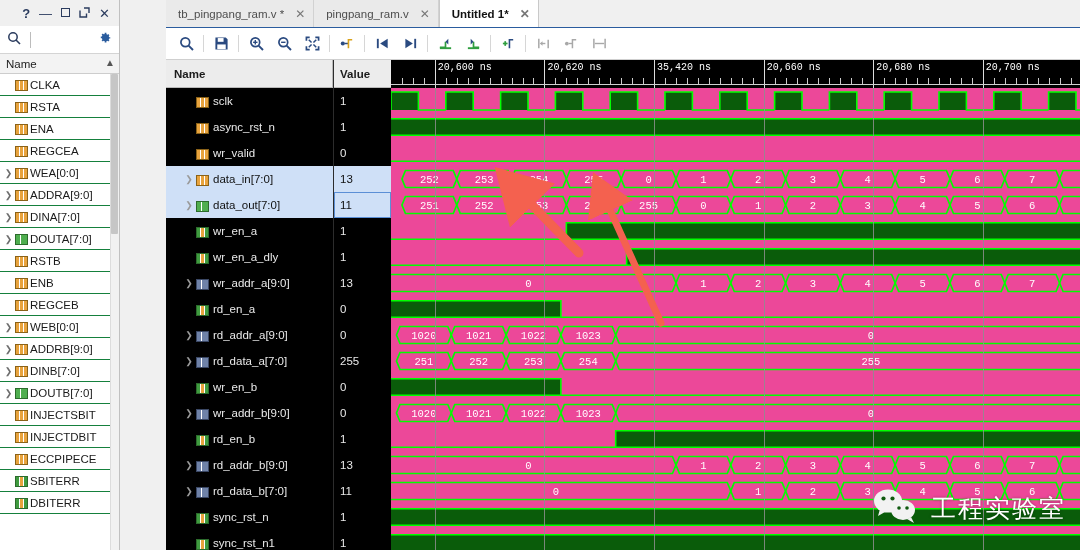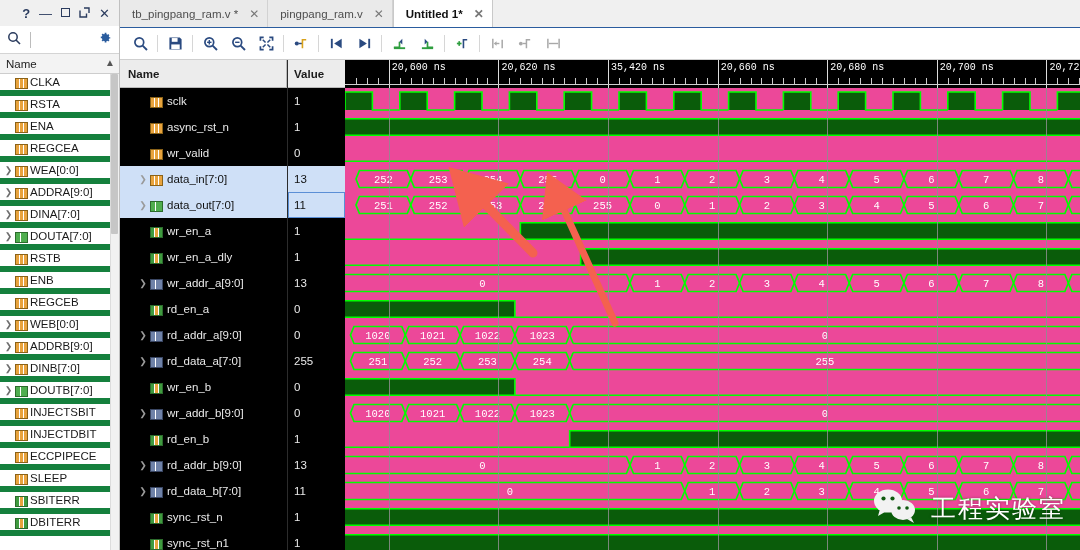--- a/index.html
+++ b/index.html
@@ -20,38 +20,38 @@
   .col-head { height:20px; background:#f3f3f3; border-bottom:1px solid #cdcdcd;
       display:flex; align-items:center; padding-left:6px; font-size:11.5px; color:#222;
       position:relative; }
   .col-head .caret { position:absolute; right:4px; top:3px; color:#555; font-size:10px; }
   #sig-tree { flex:1; background:#fff; overflow:hidden; position:relative; }
   #sig-tree .scrollcol { position:absolute; right:0; top:0; width:9px; height:100%;
       background:#f1f1f1; border-left:1px solid #dcdcdc; }
   #sig-tree .thumb { position:absolute; right:1px; top:0px; width:7px; height:160px;
       background:#c6c6c6; border-radius:1px; }
   .trow { height:22px; display:flex; align-items:center; font-size:11.5px; color:#1a1a1a;
-      padding-left:3px; border-bottom:6px solid #15803d; white-space:nowrap; overflow:hidden;}
+      padding-left:3px; border-bottom:1px solid #15803d; white-space:nowrap; overflow:hidden;}
   .trow .exp { width:11px; color:#6d6d6d; font-size:9px; text-align:center; flex:0 0 11px; }
   .trow .noexp { width:11px; flex:0 0 11px; }
   .trow .sicon { width:13px; flex:0 0 13px; margin-right:3px; position:relative; height:11px; }
 
   
   .g-wire, .g-bus, .g-busg, .g-wireg, .g-busb {
       position:absolute; left:1px; top:0; width:11px; height:11px; }
   .g-wire::before, .g-bus::before, .g-busg::before, .g-wireg::before, .g-busb::before{
       content:""; position:absolute; left:0; top:1px; width:11px; height:9px;
       background:linear-gradient(to right,#e8a33d 0 3px,#fff 3px 4px,#e8a33d 4px 7px,#fff 7px 8px,#e8a33d 8px 11px);
       border:1px solid #8a6218; }
   .g-wireg::before{background:linear-gradient(to right,#3f9b3f 0 3px,#fff 3px 4px,#e8a33d 4px 7px,#fff 7px 8px,#3f9b3f 8px 11px);border-color:#2c6b2c;}
   .g-busg::before{background:linear-gradient(to right,#4fae4f 0 4px,#fff 4px 5px,#4fae4f 5px 11px);border-color:#2c6b2c;}
   .g-busb::before{background:linear-gradient(to right,#6f82a8 0 4px,#fff 4px 5px,#6f82a8 5px 11px);border-color:#3a4764;}
 
   
-  #main { flex:1; height:550px; display:flex; flex-direction:column; background:#fff; }
+  #main { flex:1; height:550px; display:flex; flex-direction:column; background:#fff;margin-left:46px; }
   #tabbar { height:28px; background:#f0f0f0; display:flex; align-items:flex-end;
       border-bottom:1px solid #2a5c9e; }
   .tab { height:27px; display:flex; align-items:center; gap:11px; padding:0 8px 0 12px;
       font-size:11.5px; color:#4e4e4e; background:#eaeaea; border-right:1px solid #d2d2d2;
       position:relative; }
   .tab.active { background:#fff; color:#111; font-weight:bold; border-top:1px solid #c9c9c9;
       border-left:1px solid #c9c9c9; border-right:1px solid #c9c9c9; height:28px; }
   .tab .x { color:#777; font-size:12px; }
 
   #toolbar { height:32px; background:#fff; display:flex; align-items:center; gap:0;
@@ -261,27 +261,20 @@
               <span class="g-wire"></span>
             </span>
             <span>INJECTDBIT</span>
           </div>
           <div class="trow">
             <span class="noexp"></span>
             <span class="sicon">
               <span class="g-wire"></span>
             </span>
             <span>ECCPIPECE</span>
-          </div>
-          <div class="trow">
-            <span class="noexp"></span>
-            <span class="sicon">
-              <span class="g-wire"></span>
-            </span>
-            <span>SLEEP</span>
           </div>
           <div class="trow">
             <span class="noexp"></span>
             <span class="sicon">
               <span class="g-wireg"></span>
             </span>
             <span>SBITERR</span>
           </div>
           <div class="trow">
             <span class="noexp"></span>

